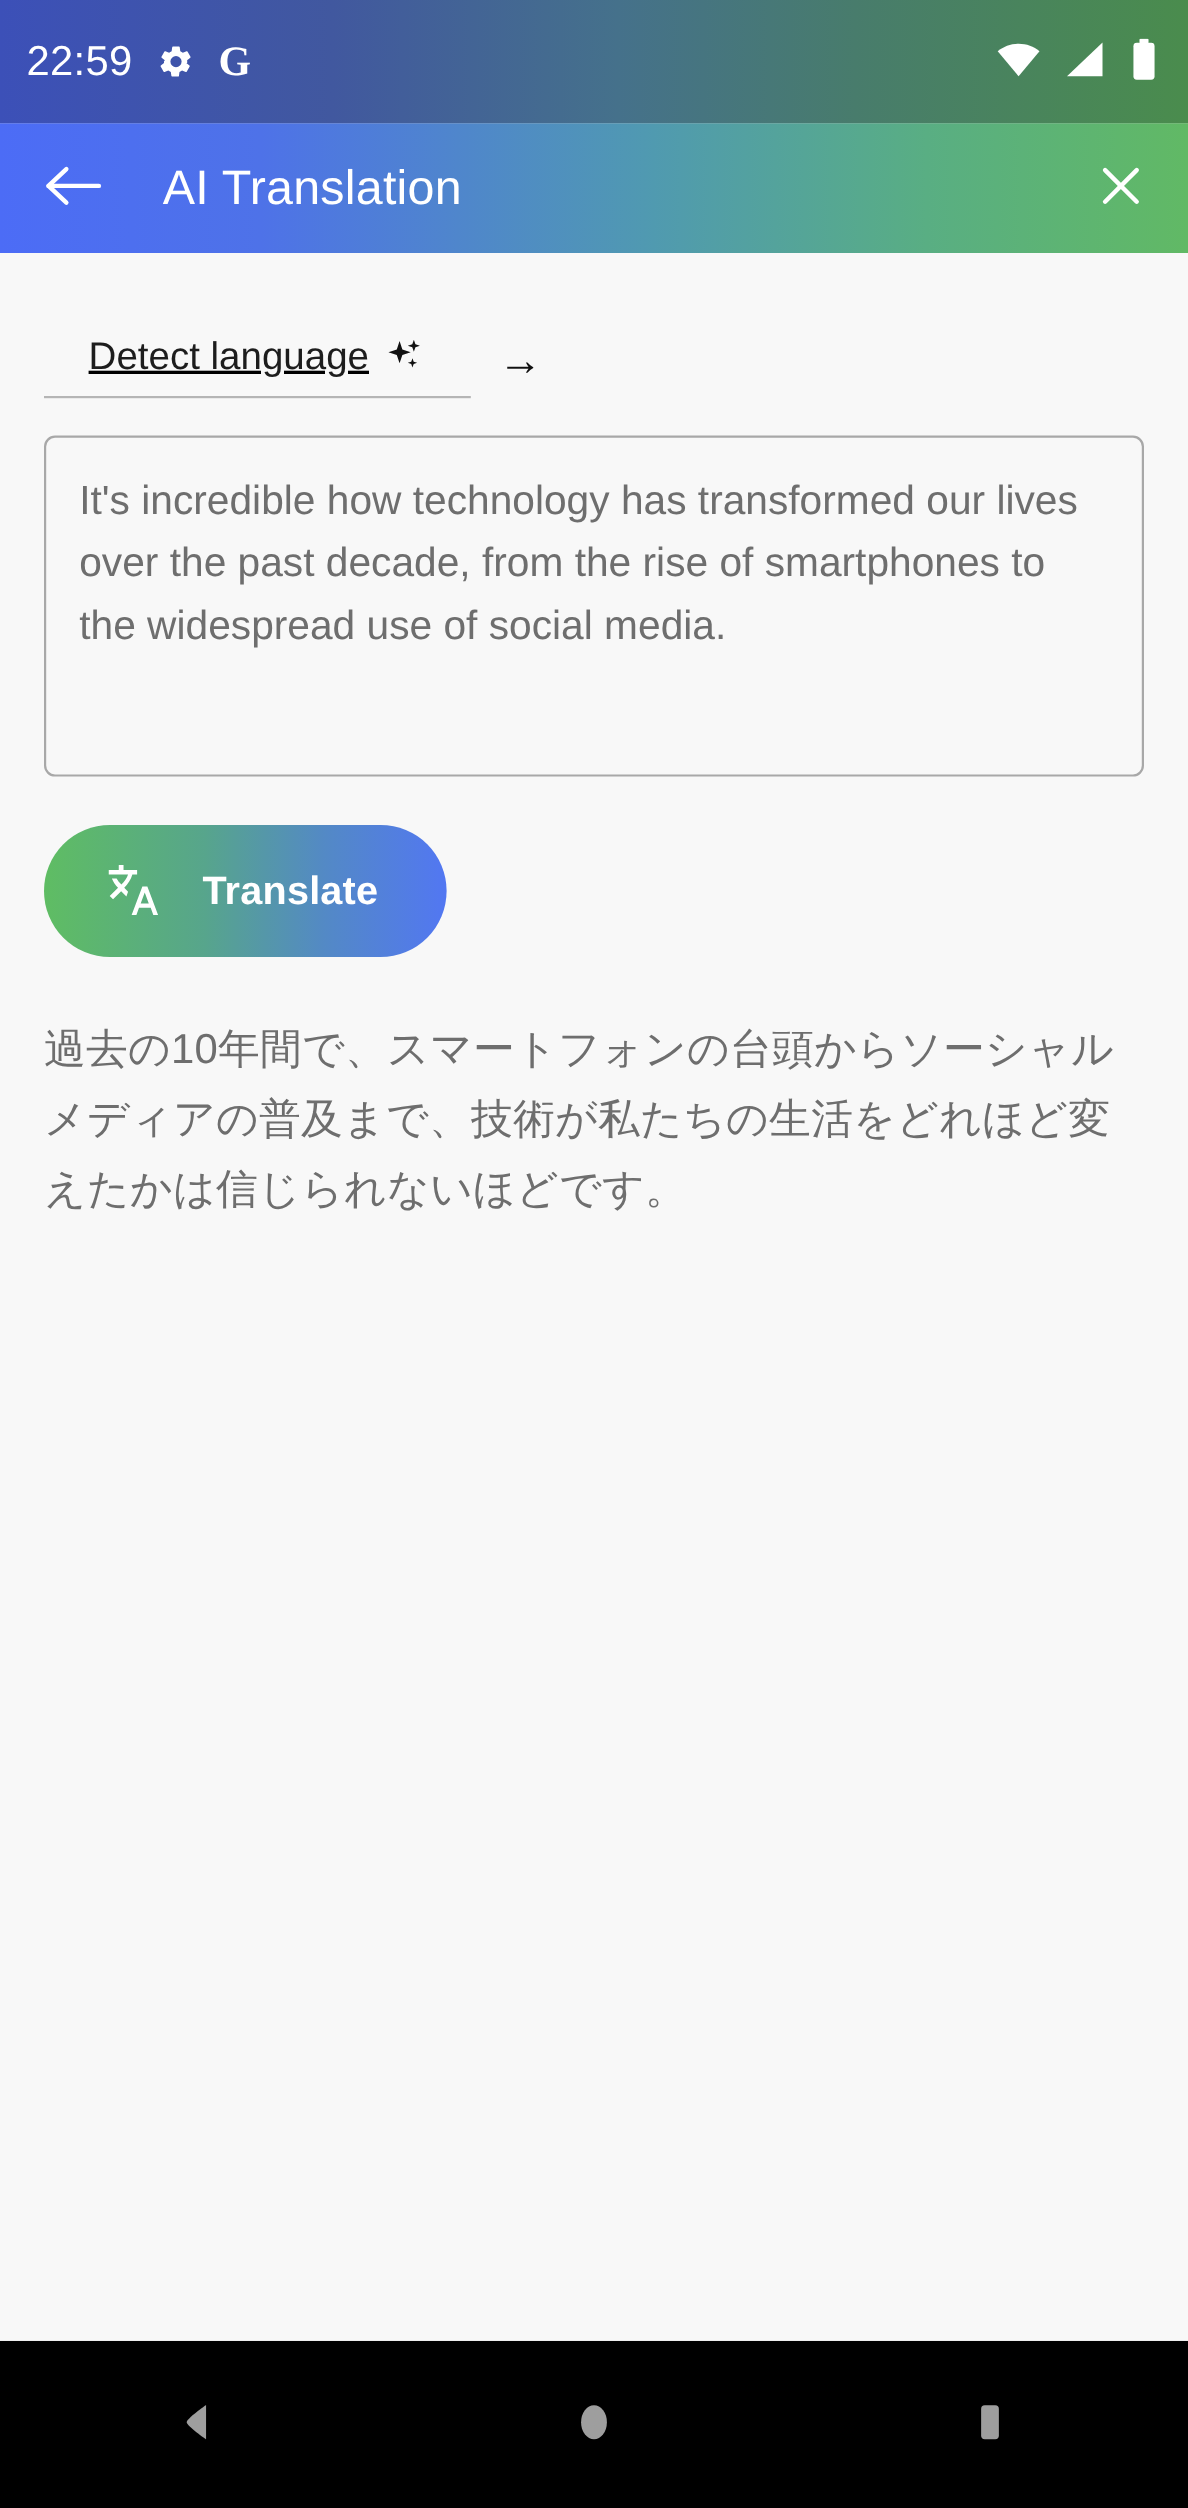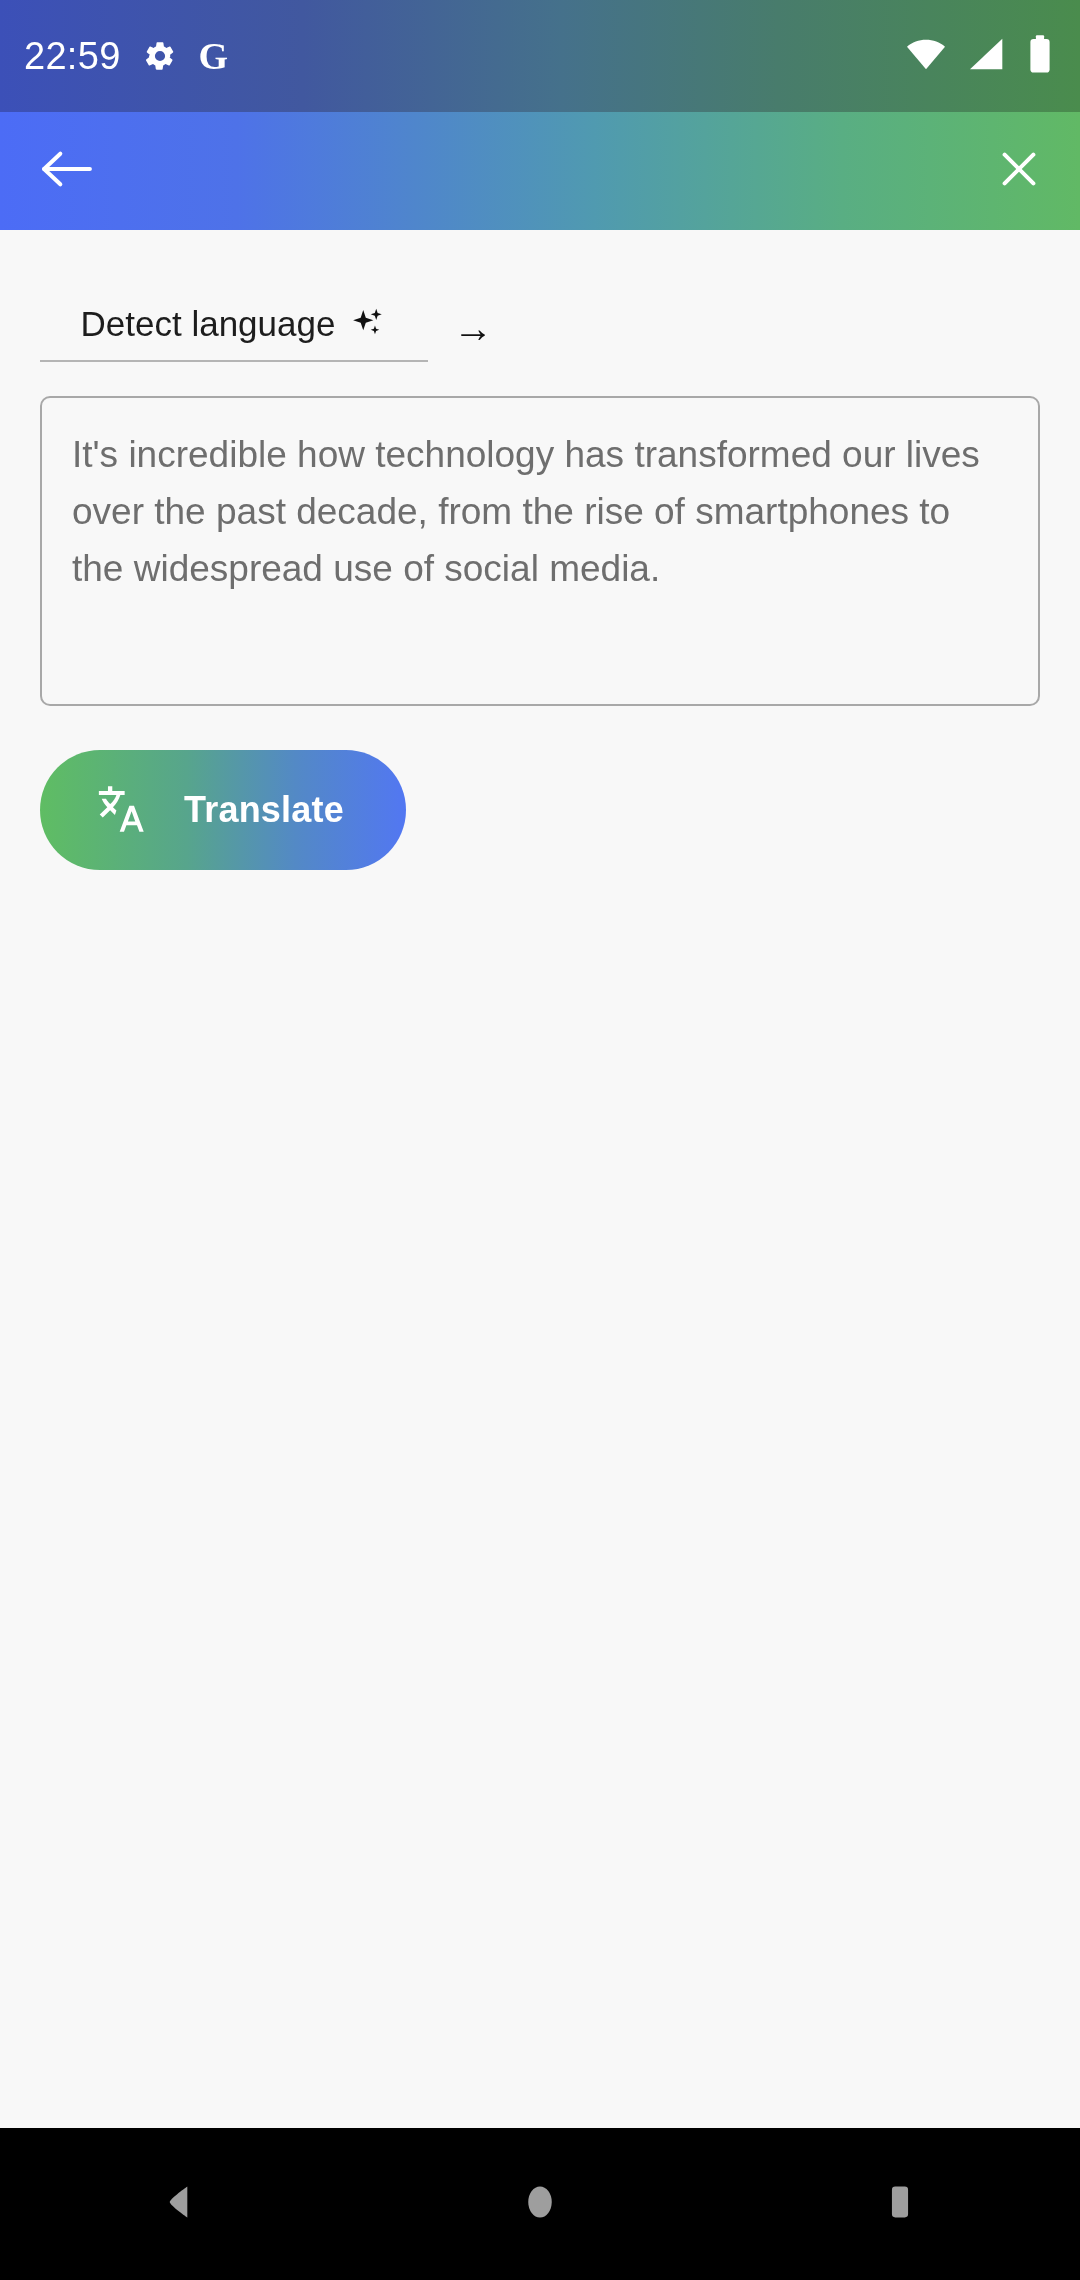--- a/index.html
+++ b/index.html
@@ -53,20 +53,21 @@
   #lang-row {
     display:flex; align-items:flex-end;
     padding-top:42px;
     height:132px;
   }
   .lang-field {
     border-bottom:2px solid #B5B5B5;
     padding-bottom:16px;
     display:flex; align-items:center; justify-content:center;
     cursor:pointer;
+    text-decoration:underline;
   }
   #source-lang { width:388px; }
   #target-lang { width:382px; }
   .lang-text { font-size:35px; color:#1d1d1d; }
   .sparkle-ic { margin-left:14px; display:block; }
   #lang-arrow {
     width:90px; text-align:center; font-size:40px; color:#111;
     padding-bottom:14px; line-height:1;
   }
 
@@ -150,20 +151,21 @@
 
   <div id="app-bar">
     <div id="back-btn">
       <span>
         <svg width="54" height="42" viewBox="0 0 28 22" fill="none" stroke="#ffffff" stroke-width="2.1" stroke-linecap="round" stroke-linejoin="round">
           <path d="M26 11 H2"></path>
             <path d="M10.5 3 L2 11 L10.5 19"></path>
         </svg>
       </span>
     </div>
+    <div id="app-title">AI Translation</div>
     <div id="close-btn">
       <span>
         <svg width="46" height="46" viewBox="0 0 24 24" fill="none" stroke="#ffffff" stroke-width="2.1" stroke-linecap="round">
           <path d="M4.5 4.5 L19.5 19.5"></path>
             <path d="M19.5 4.5 L4.5 19.5"></path>
         </svg>
       </span>
     </div>
   </div>
 
@@ -190,20 +192,21 @@
     <div id="translate-btn">
       <span>
         <svg width="52" height="52" viewBox="0 0 24 24" fill="#ffffff">
           <path d="M11.2 4.1 H6.6 V2.0 H4.6 V4.1 H0.4 V6.0 H8.5 C8.0 7.5 7.0 9.0 5.7 10.2 C4.9 9.5 4.2 8.6 3.7 7.7 H1.7 C2.3 9.1 3.2 10.5 4.3 11.6 L0.8 15.0 L2.2 16.4 L5.6 13.0 L7.8 15.2 L8.5 13.2 L6.9 11.6 C8.5 10.0 9.7 8.1 10.3 6.0 H12.3 V4.1 H11.2 Z"></path>
           <path d="M16.6 11.0 H14.5 L10.0 23.0 H12.0 L13.1 20.0 H18.0 L19.1 23.0 H21.1 L16.6 11.0 Z M13.8 18.2 L15.5 13.5 L17.2 18.2 H13.8 Z"></path>
         </svg>
       </span>
       <span id="translate-label">Translate</span>
     </div>
 
+    <div id="output-text">過去の10年間で、スマートフォンの台頭からソーシャルメディアの普及まで、技術が私たちの生活をどれほど変えたかは信じられないほどです。</div>
 
   </div>
 
   <div id="nav-bar">
     <div class="nav-btn">
       <span>
         <svg width="44" height="44" viewBox="0 0 24 24" fill="#9E9E9E">
           <path d="M16 3.5 C16 3.5 6.4 10.2 6.4 12 C6.4 13.8 16 20.5 16 20.5 Z"></path>
         </svg>
       </span>

